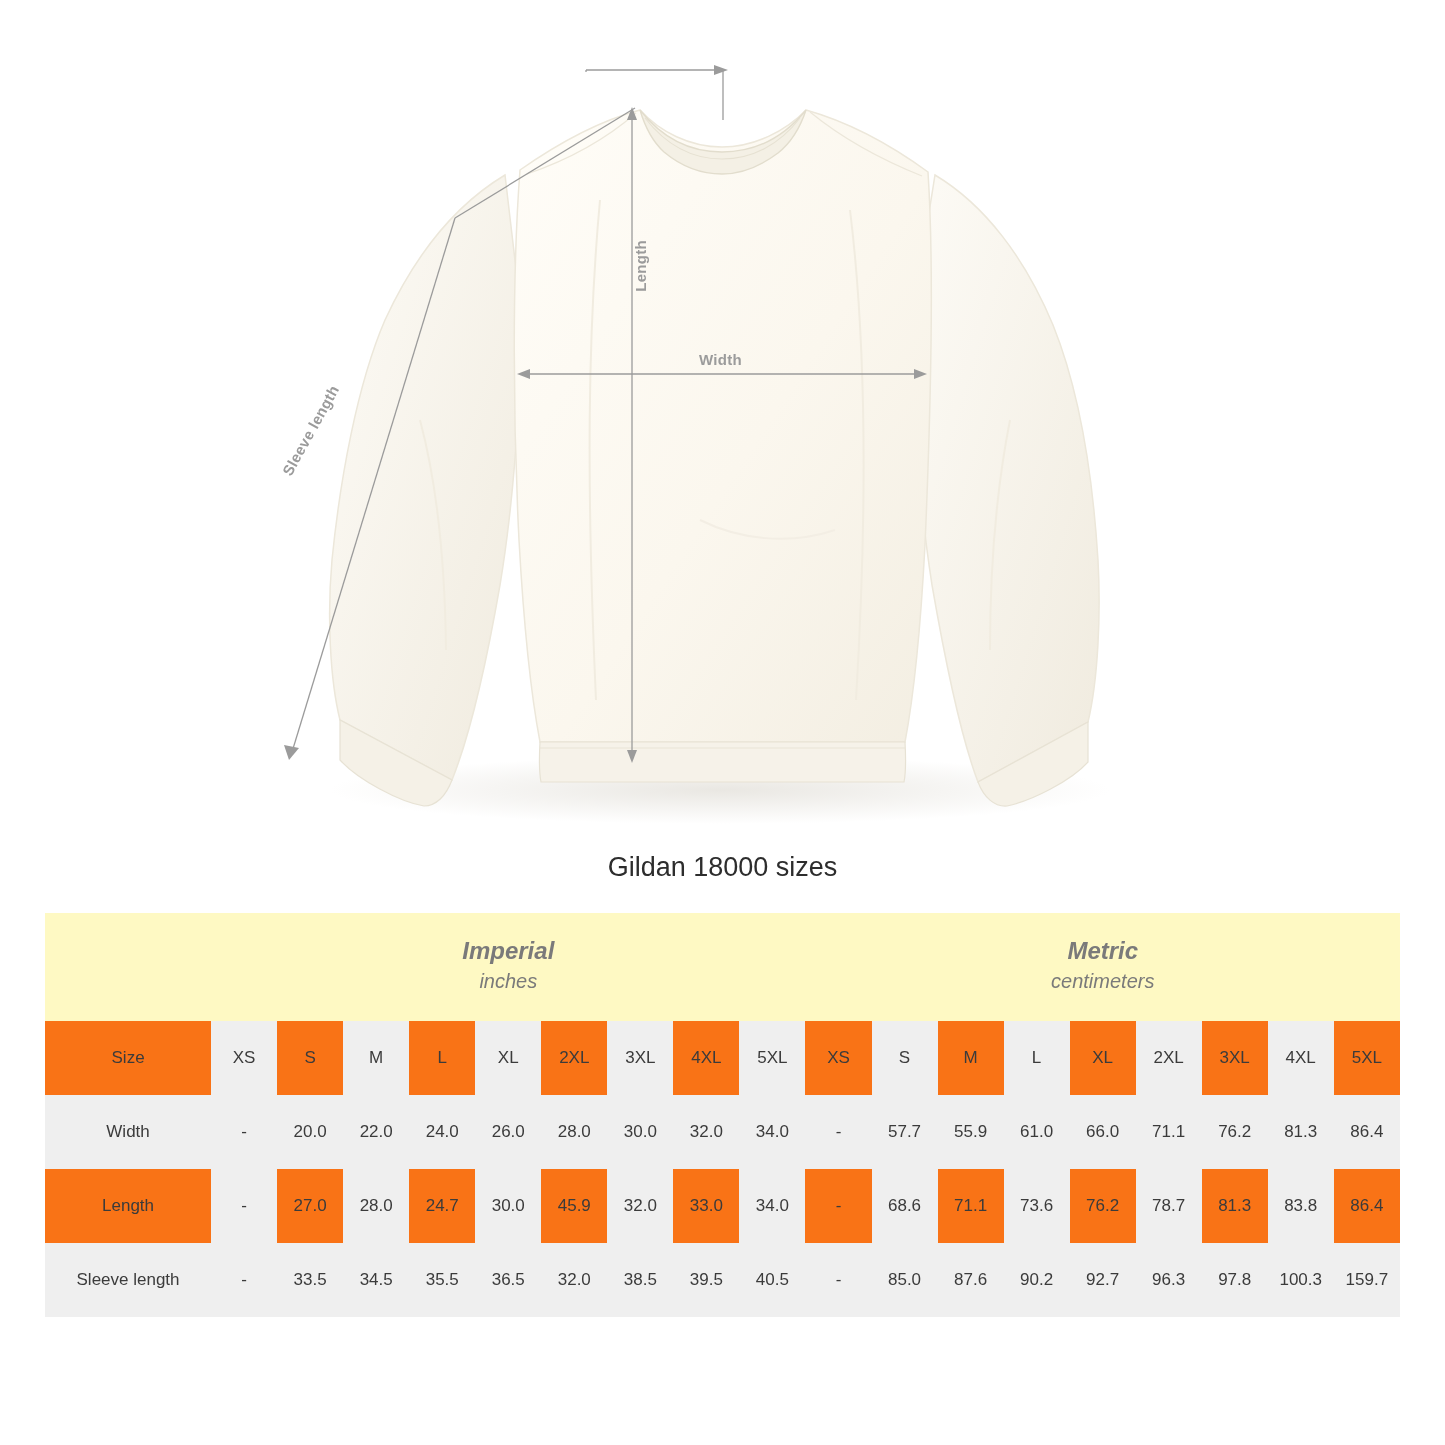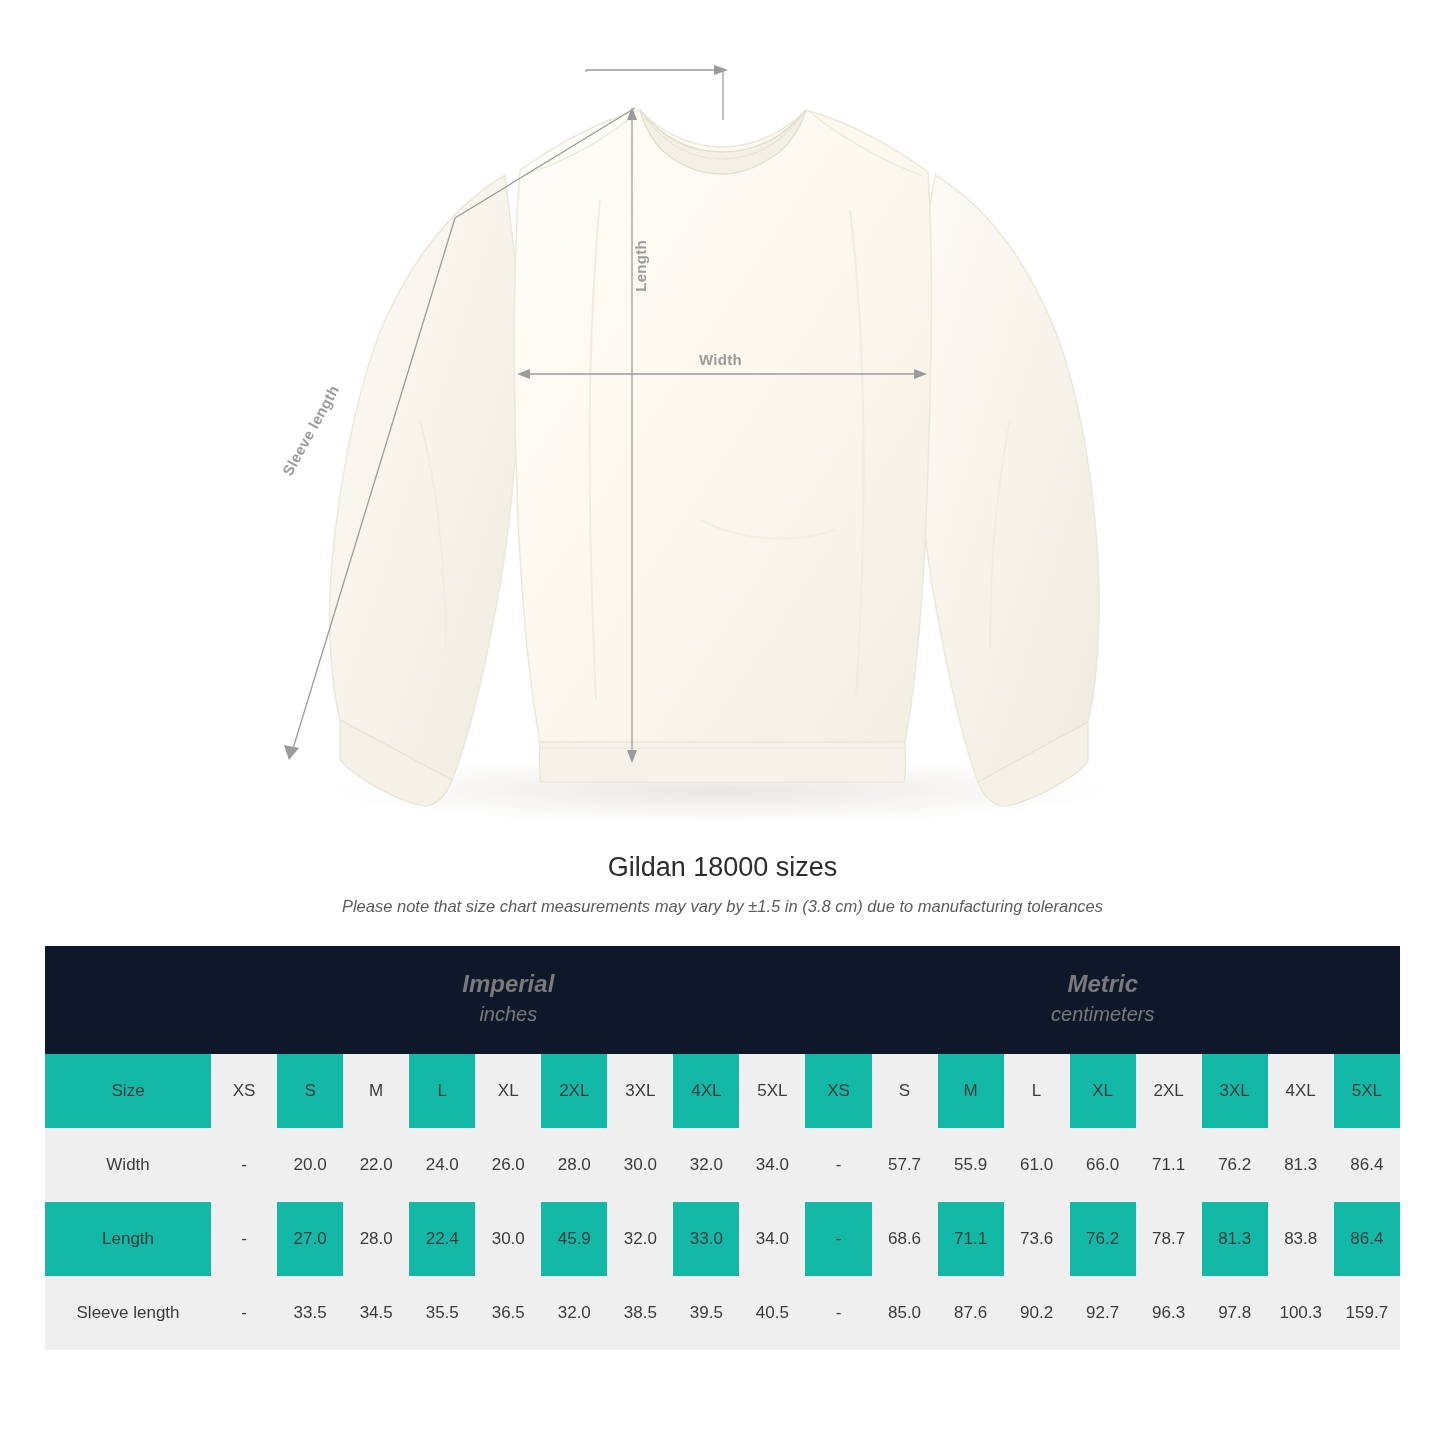--- a/index.html
+++ b/index.html
@@ -102,28 +102,28 @@
     color: #7a7a7a;
     line-height: 1.15;
   }
   .unit-sub {
     font-size: 20px;
     font-style: italic;
     color: #7a7a7a;
     line-height: 1.6;
   }
   .row-head {
-    background: #0f172a;
+    background: #fef9c3;
     padding-left: 20px;
   }
   .row-alt {
     background: #efefef;
   }
   .row-white {
-    background: #14b8a6;
+    background: #f97316;
   }
   .col-label {
     font-weight: bold;
     font-size: 18px;
     color: #2f2f2f;
   }
   .size-head {
     font-weight: bold;
     font-size: 18px;
     color: #2f2f2f;
@@ -215,21 +215,20 @@
     </g>
   </svg>
 
   <div class="dim-label label-length">Length</div>
   <div class="dim-label label-width">Width</div>
   <div class="dim-label label-sleeve">Sleeve length</div>
 </div>
 
 <div class="title-block">
   <h1 class="chart-title">Gildan 18000 sizes</h1>
-  <p class="chart-note">Please note that size chart measurements may vary by ±1.5 in (3.8 cm) due to manufacturing tolerances</p>
 </div>
 
 <div class="table-wrap">
   <table class="size-table">
     <colgroup>
       <col class="first-col">
       <col class="data-col">
         <col class="data-col">
         <col class="data-col">
         <col class="data-col">
@@ -304,21 +303,21 @@
         <td>76.2</td>
         <td>81.3</td>
         <td>86.4</td>
       </tr>
 
       <tr class="row-white">
         <td class="col-label">Length</td>
         <td class="cell-shade">-</td>
         <td>27.0</td>
         <td class="cell-shade">28.0</td>
-        <td>22.4</td>
+        <td>24.7</td>
         <td class="cell-shade">30.0</td>
         <td>45.9</td>
         <td class="cell-shade">32.0</td>
         <td>33.0</td>
         <td class="cell-shade">34.0</td>
         <td>-</td>
         <td class="cell-shade">68.6</td>
         <td>71.1</td>
         <td class="cell-shade">73.6</td>
         <td>76.2</td>

